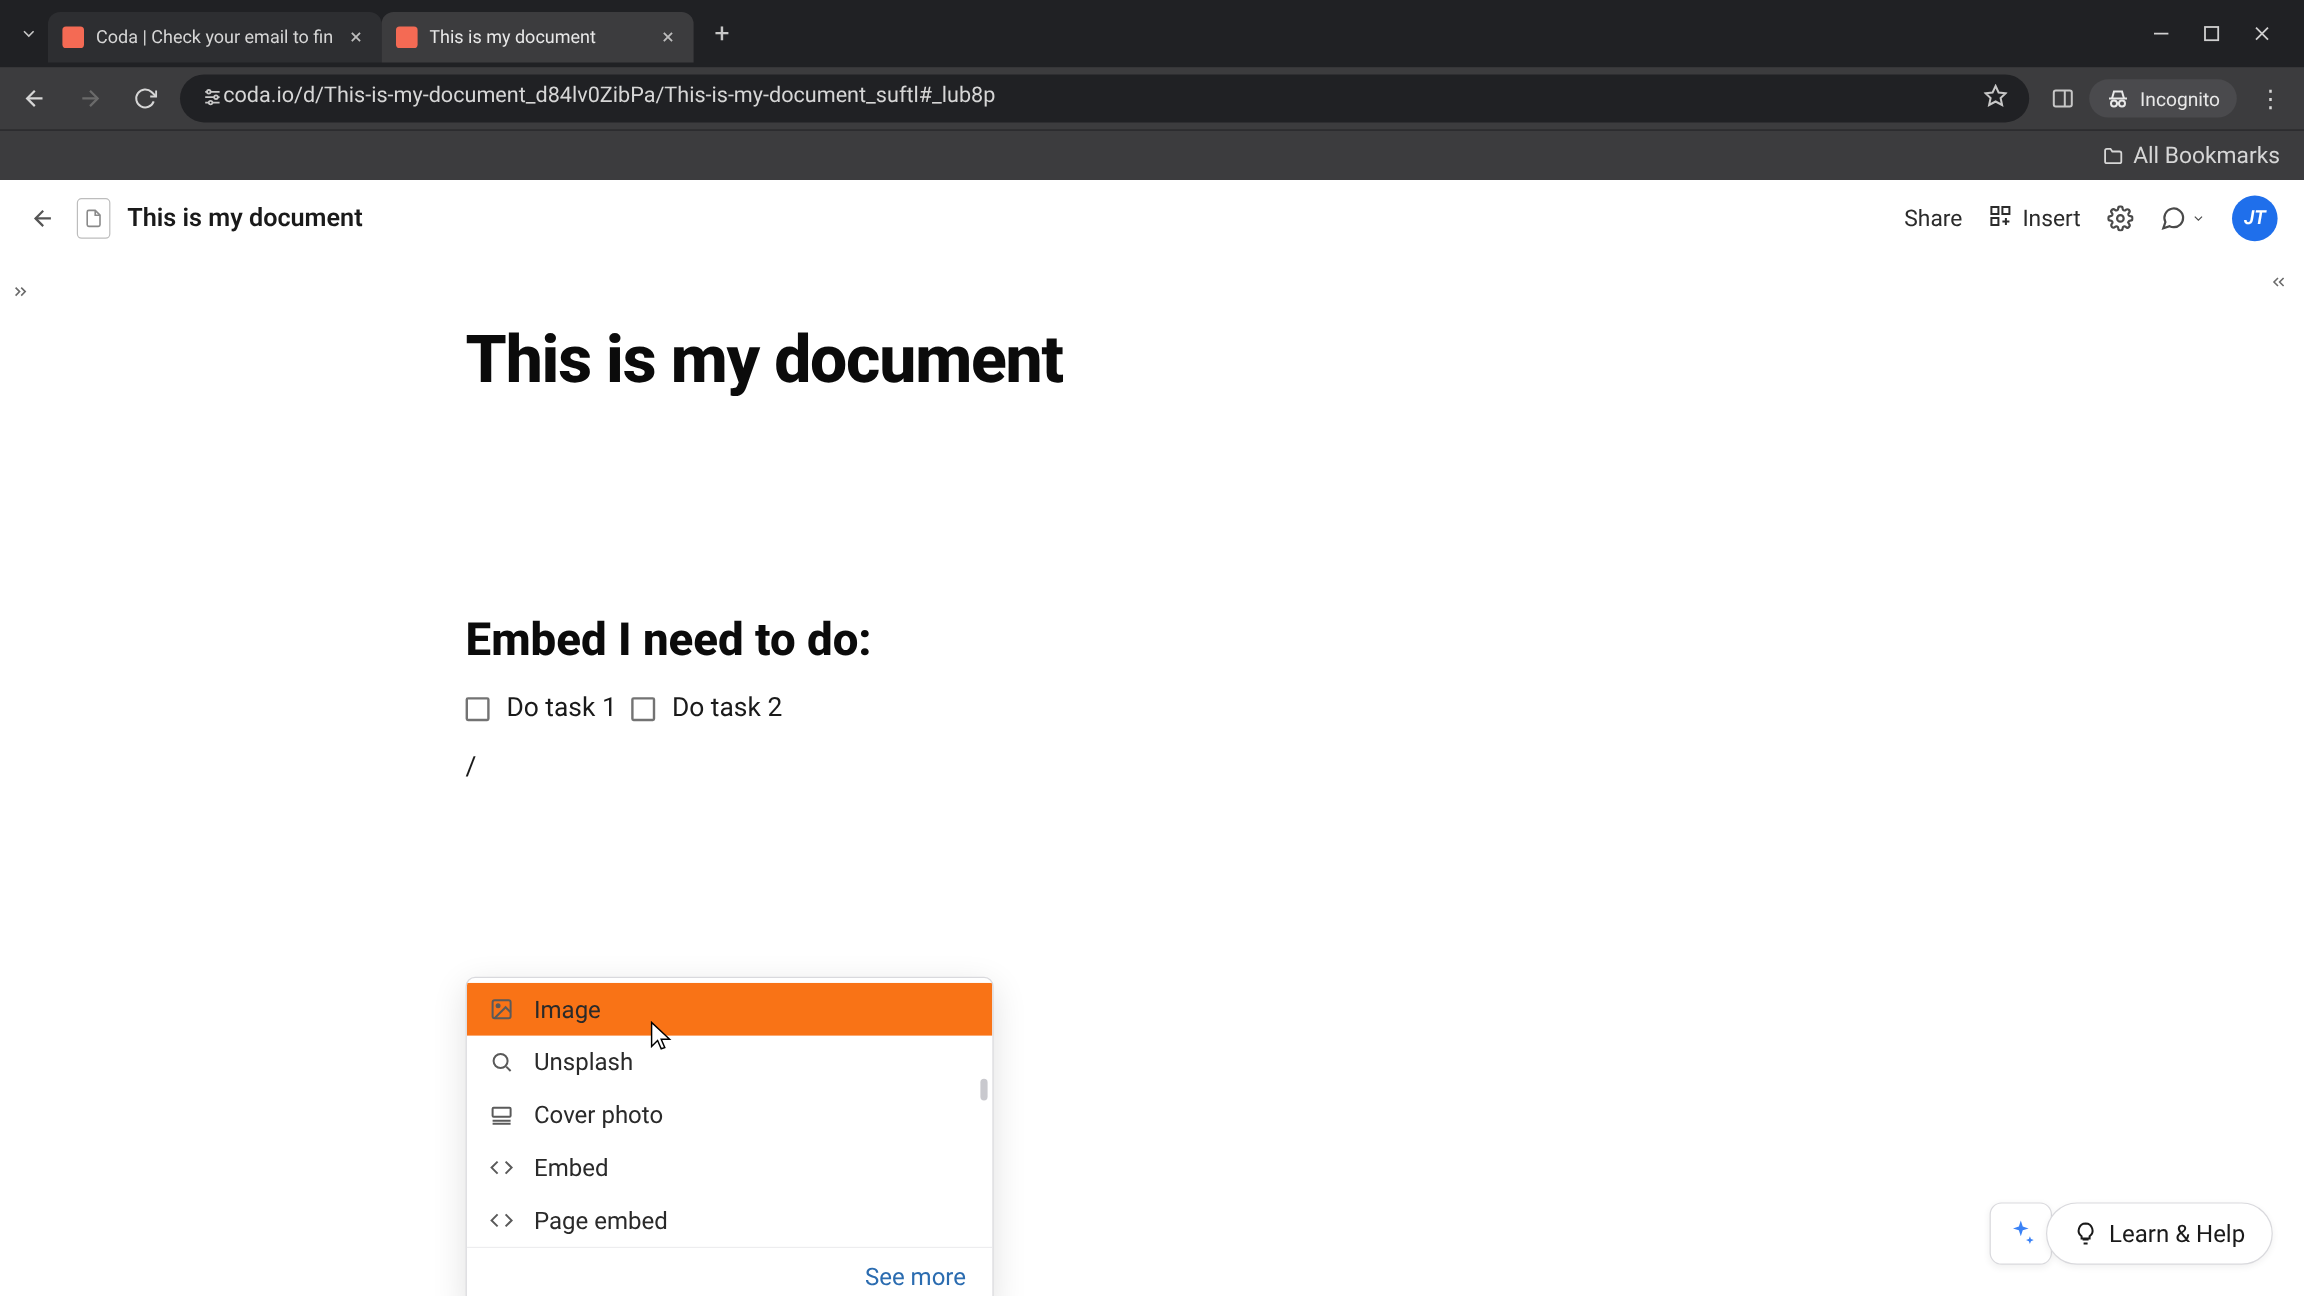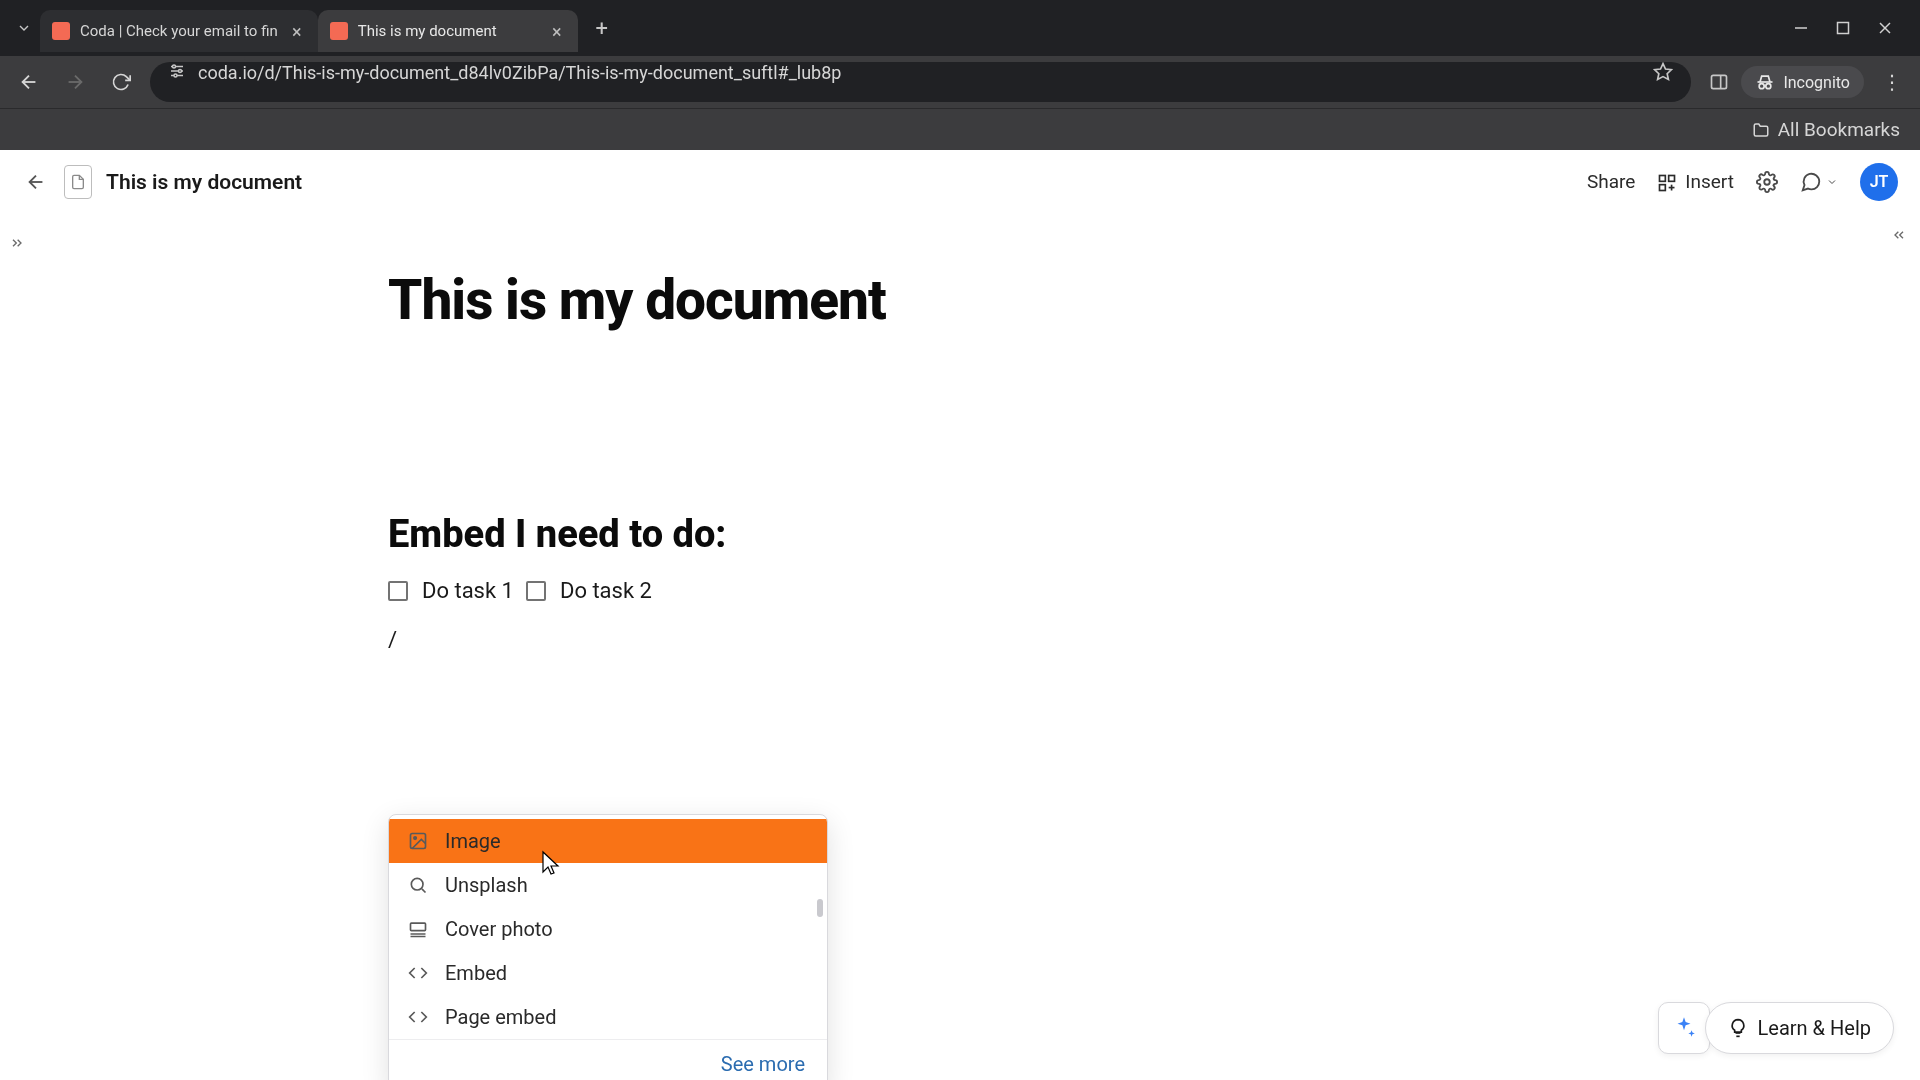--- a/index.html
+++ b/index.html
@@ -15,39 +15,39 @@
   .tab-favicon { width: 18px; height: 18px; background: #f46a54; border-radius: 3px; flex-shrink:0; }
   .tab-title { font-size: 15px; white-space: nowrap; overflow: hidden; text-overflow: ellipsis; flex:1; }
   .tab-close { width: 18px; height: 18px; display:flex; align-items:center; justify-content:center; color:#bdbdbd; cursor:pointer; font-size:18px; }
   .new-tab { width:32px; height:32px; display:flex; align-items:center; justify-content:center; color:#c7c7c7; cursor:pointer; margin-left:8px; font-size:22px; }
   .window-controls { margin-left:auto; display:flex; gap:28px; padding-right:20px; color:#d0d0d0; }
   .win-btn { cursor:pointer; font-size:16px; }
 
   .addr-bar { display:flex; align-items:center; height:52px; padding:0 12px; gap:12px; background:#3c3c3e; }
   .nav-btn { width:34px; height:34px; display:flex; align-items:center; justify-content:center; color:#d6d6d6; cursor:pointer; border-radius:50%; }
   .nav-btn.disabled { color:#6a6a6a; }
-  .url-box { flex:1; background:#202124; border-radius:24px; height:40px; display:flex; align-items:flex-start; padding:0 18px; gap:12px; color:#d6d6d6; font-size:18px; }
+  .url-box { flex:1; background:#202124; border-radius:24px; height:40px; display:flex; align-items:flex-end; padding:12px 18px; color:#d6d6d6; font-size:18px; }
   .url-text { flex:1; white-space:nowrap; overflow:hidden; }
   .addr-icon { color:#c7c7c7; cursor:pointer; }
   .incognito-pill { background:#4a4a4d; color:#e8e8e8; border-radius:20px; padding:6px 14px; display:flex; align-items:center; gap:8px; font-size:16px; }
   .kebab-btn { color:#d6d6d6; cursor:pointer; padding:0 6px; font-size:20px; }
 
   .bookmark-bar { background:#3c3c3e; height:42px; display:flex; align-items:center; justify-content:flex-end; padding:0 20px; color:#d6d6d6; border-top:1px solid #2a2a2c; }
   .bookmark-item { display:flex; align-items:center; gap:8px; font-size:19px; cursor:pointer; }
 
   
   .app { position:relative; background:#fff; height: calc(1080px - 48px - 52px - 42px); }
   .app-header { display:flex; align-items:center; height:64px; padding:0 22px; gap:14px; border-bottom:1px solid transparent; }
   .app-back { width:28px; height:28px; display:flex; align-items:center; justify-content:center; color:#555; cursor:pointer; }
   .doc-icon { width:28px; height:34px; border:1px solid #bdbdbd; border-radius:4px; display:flex; align-items:center; justify-content:center; color:#8a8a8a; font-size:12px; }
   .doc-name { font-size:21px; font-weight:600; color:#1a1a1a; }
   .app-header-right { margin-left:auto; display:flex; align-items:center; gap:22px; }
-  .hdr-action { font-size:19px; color:#2b2b2b; cursor:pointer; display:flex; align-items:flex-end; gap:8px; }
+  .hdr-action { font-size:19px; color:#2b2b2b; cursor:pointer; display:flex; align-items:flex-start; gap:8px; }
   .hdr-icon-btn { cursor:pointer; color:#4a4a4a; display:flex; align-items:center; }
-  .avatar { width:38px; height:38px; border-radius:50%; background:#1f6feb; color:#fff; display:flex; align-items:center; justify-content:center; font-size:16px; font-weight:600; }
+  .avatar { width:38px; height:38px; border-radius:50%; background:#1f6feb; color:#fff; display:flex; align-items:center; justify-content:center; font-size:16px; font-weight:600;font-style:italic; }
 
   .side-toggle-left { position:absolute; top:78px; left:6px; width:22px; height:30px; display:flex; align-items:center; justify-content:center; color:#6a6a6a; cursor:pointer; }
   .side-toggle-right { position:absolute; top:70px; right:10px; width:22px; height:30px; display:flex; align-items:center; justify-content:center; color:#6a6a6a; cursor:pointer; }
 
   .page-body { padding: 54px 0 0 388px; position:relative; }
   .page-title { font-size:55px; font-weight:800; letter-spacing:-1px; color:#0b0b0b; }
   .section-heading { font-size:38px; font-weight:800; color:#0b0b0b; margin-top:180px; }
   .task-list { margin-top:22px; display:flex; flex-direction:row; gap:12px; }
   .task-row { display:flex; align-items:center; gap:14px; }
   .checkbox { width:20px; height:20px; border:2px solid #737373; border-radius:2px; cursor:pointer; }

